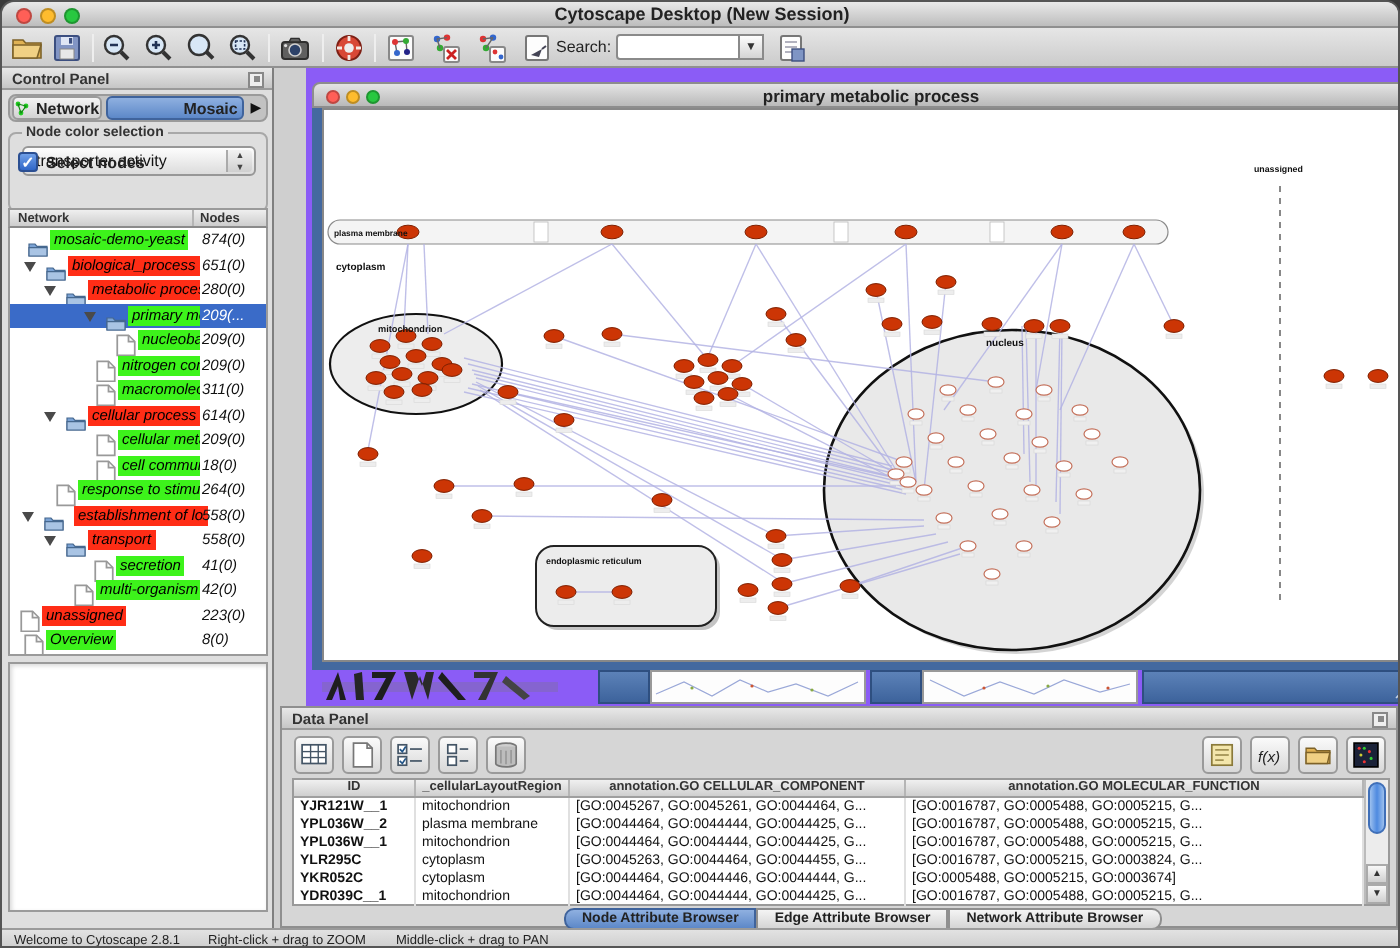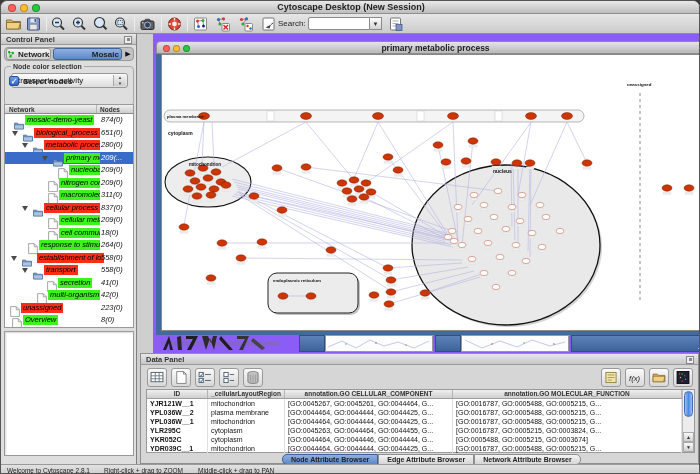--- a/index.html
+++ b/index.html
@@ -293,21 +293,21 @@
           <span class="tchip green" style="left: 54px; max-width: 41px;">macromolecule</span>
           <span class="tcount">311(0)</span>
         </div>
         <div class="trow">
           <span class="texp" style="left: 17px;"></span>
           <span class="ticon" style="left: 28px;"><svg viewBox="0 0 10 9">
               <path d="M0.5 2 h3 l1 1.2 h5 V8 H0.5z" fill="#7aa2d4" stroke="#46688f" stroke-width="0.6"></path>
               <path d="M0.5 3.8 H9.5 V8 H0.5z" fill="#a9c4e4" stroke="#46688f" stroke-width="0.6"></path>
             </svg></span>
           <span class="tchip red" style="left: 39px; max-width: 56px;">cellular process</span>
-          <span class="tcount">837(0)</span>
+          <span class="tcount">614(0)</span>
         </div>
         <div class="trow">
           <span class="ticon" style="left: 43px;"><svg viewBox="0 0 8 9">
               <path d="M0.5 0.5 h4.5 l2.5 2.5 v5.5 H0.5z" fill="#fff" stroke="#999" stroke-width="0.7"></path>
               <path d="M5 0.5 v2.5 h2.5" fill="none" stroke="#999" stroke-width="0.7"></path>
             </svg></span>
           <span class="tchip green" style="left: 54px; max-width: 41px;">cellular metabo</span>
           <span class="tcount">209(0)</span>
         </div>
         <div class="trow">

